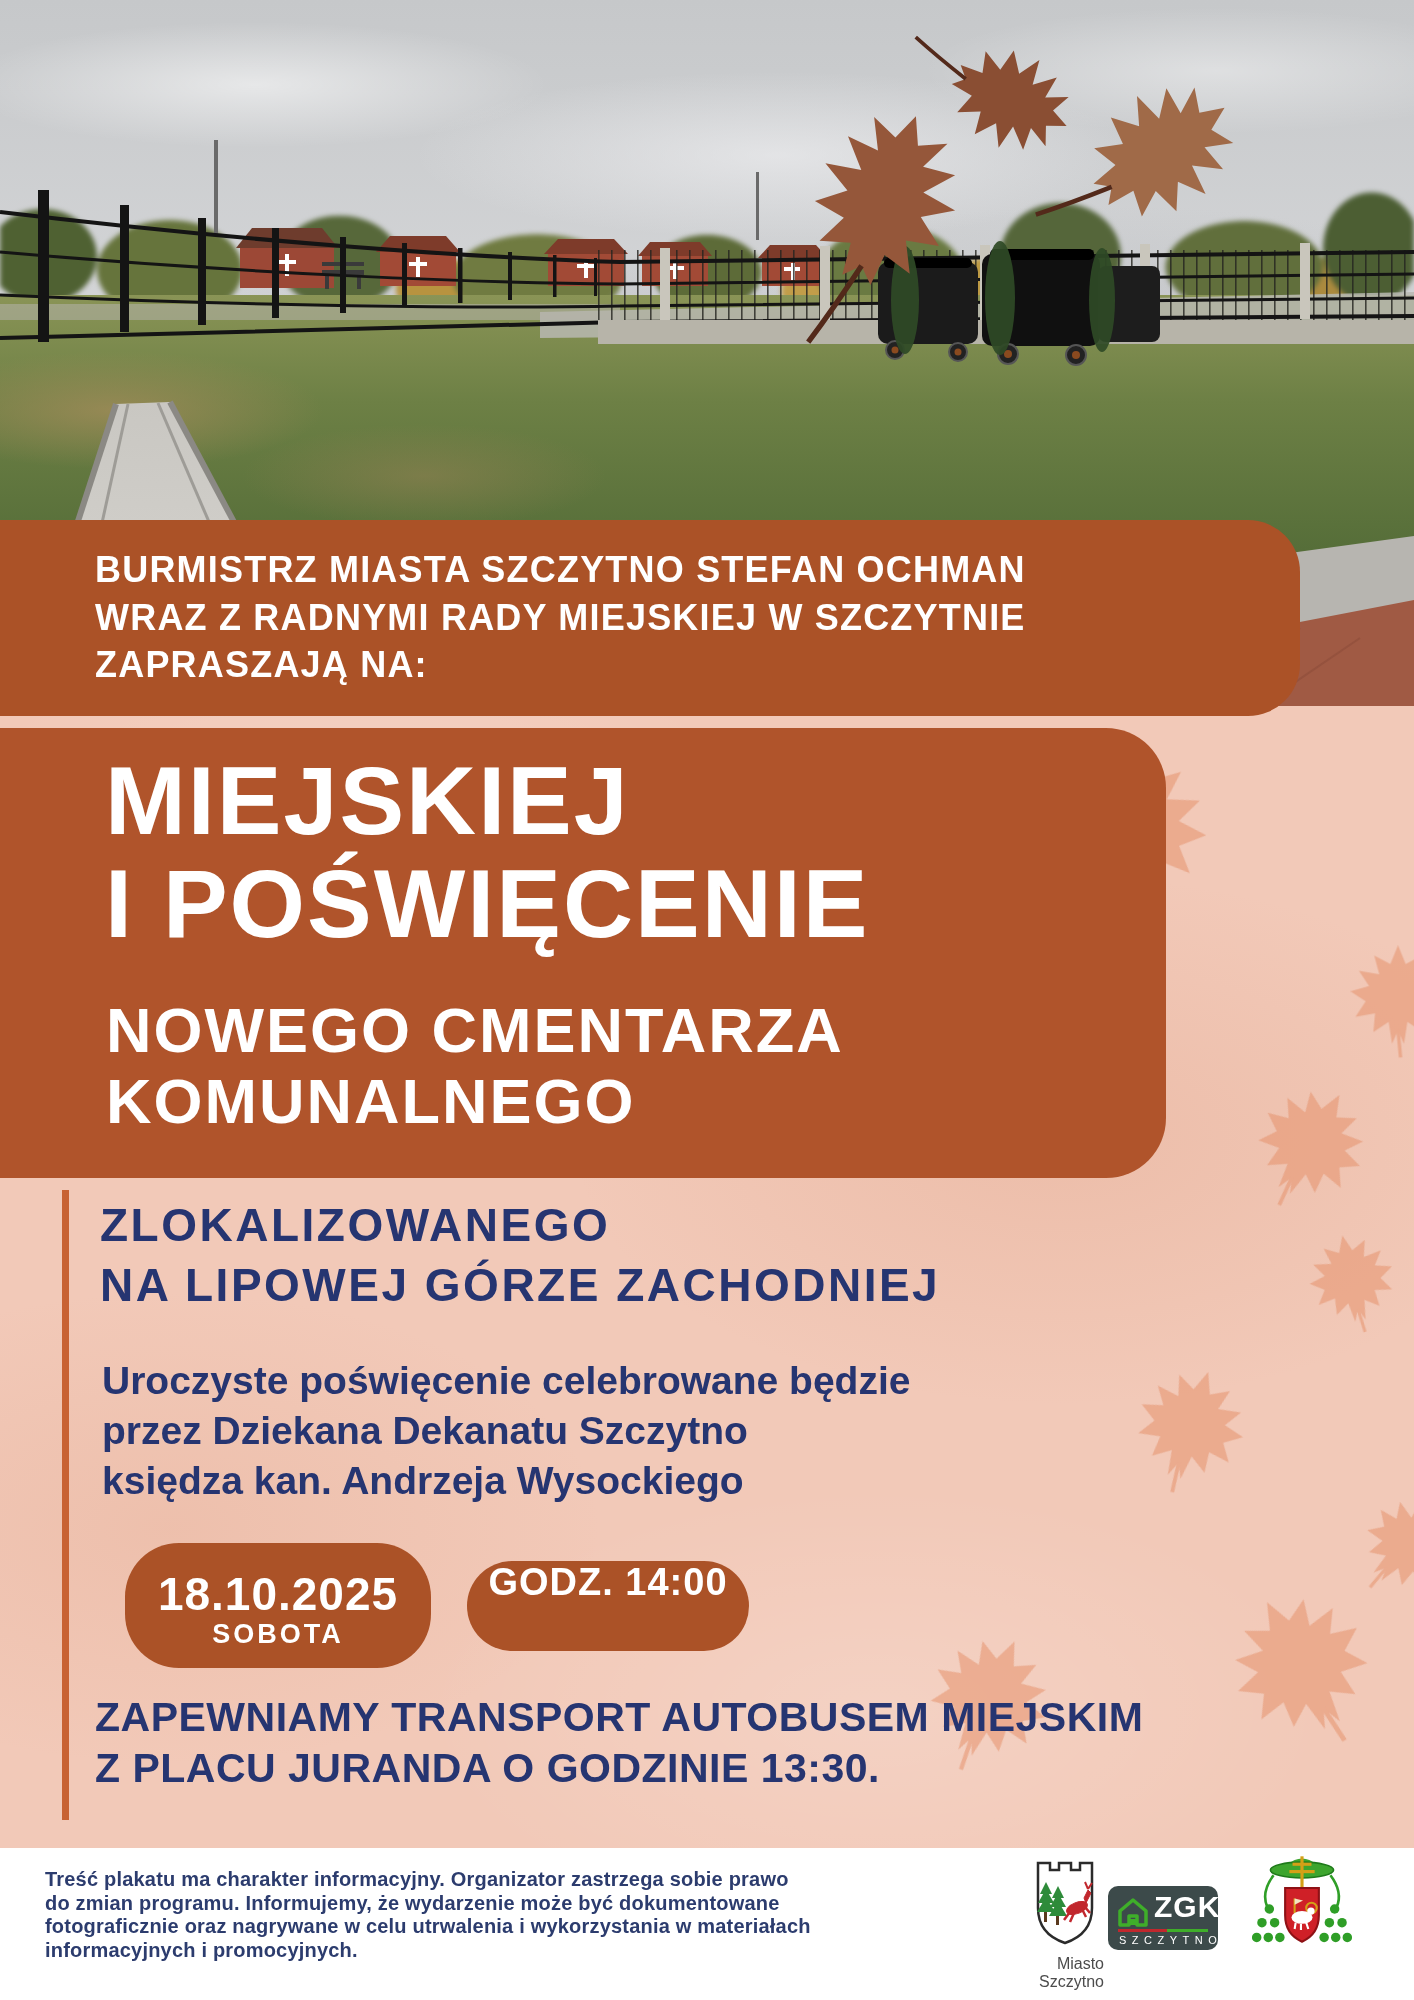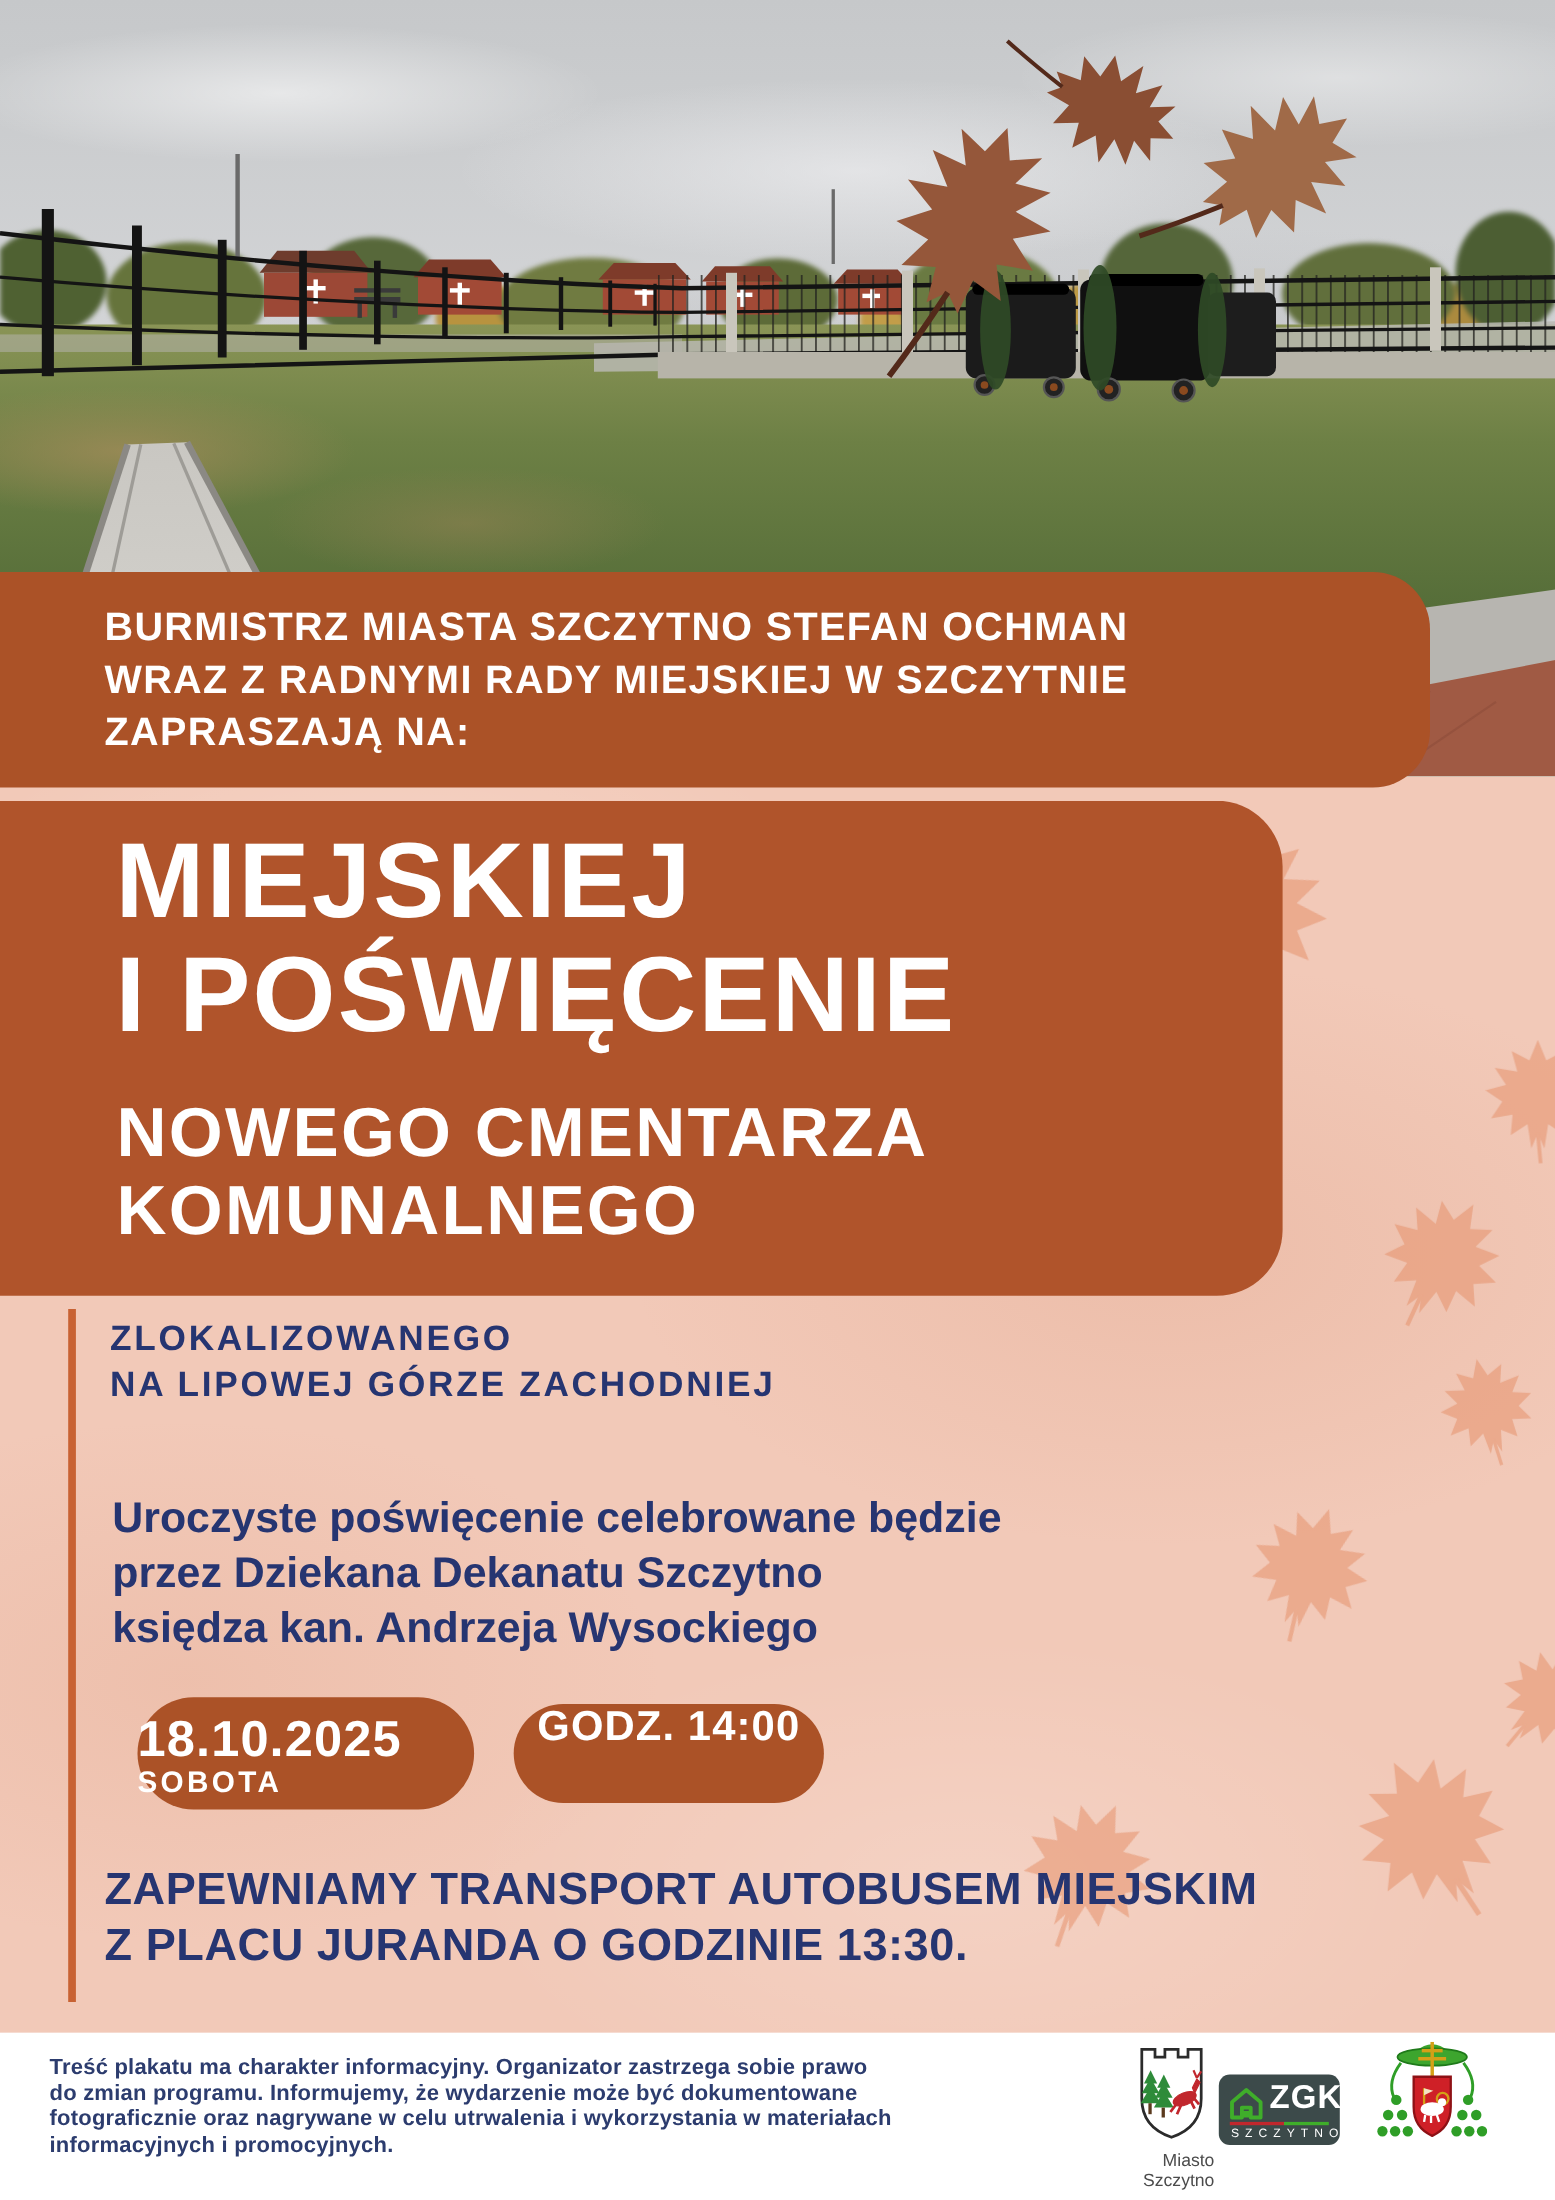--- a/index.html
+++ b/index.html
@@ -62,30 +62,30 @@
   .title-block h1{position:absolute;left:165px;top:22px;margin:0;color:#fff;
     font-size:97px;line-height:1.06;letter-spacing:2px;white-space:pre-line;}
   .title-block h2{position:absolute;left:165px;top:266px;margin:1px;color:#fff;
     font-size:63px;line-height:1.12;letter-spacing:2px;white-space:pre-line;}
 
   .accent-line{position:absolute;left:62px;top:1190px;width:7px;height:630px;
     background:var(--line_orange,#c86233);}
 
   
   .location{position:absolute;left:100px;top:1196px;margin:0;color:var(--navy,#263571);
-    font-size:32px;line-height:1.3;letter-spacing:2.5px;font-weight:bold;white-space:pre-line;}
+    font-size:46px;line-height:1.3;letter-spacing:2.5px;font-weight:bold;white-space:pre-line;}
   .celebrant{position:absolute;left:98px;top:1352px;margin:4px;color:var(--navy,#263571);
     font-size:39px;line-height:1.28;font-weight:bold;white-space:pre-line;}
   .transport{position:absolute;left:95px;top:1692px;margin:0;color:var(--navy,#263571);
     font-size:41px;line-height:1.25;letter-spacing:.5px;font-weight:bold;white-space:pre-line;}
 
   
   .pills{position:absolute;left:125px;top:1543px;display:flex;gap:36px;align-items:center;}
   .pill{background:var(--accent_orange,#ab5227);color:#fff;font-weight:bold;}
-  .pill-date{width:306px;height:102px;border-radius:54px;padding-top:13px;}
+  .pill-date{width:306px;height:125px;border-radius:54px;text-align:center;padding-top:27px;}
   .pill-date-main{font-size:46px;line-height:1.05;letter-spacing:1px;}
   .pill-date-sub{font-size:27px;letter-spacing:3px;margin-top:1px;}
   .pill-time{width:282px;height:90px;border-radius:48px;display:flex;
     justify-content:center;font-size:38px;letter-spacing:1px;}
 
   
   .footer{position:absolute;left:0;top:1848px;width:1414px;height:152px;background:#fff;}
   .disclaimer{position:absolute;left:45px;top:20px;margin:0;color:#2c3c6e;font-weight:bold;
     font-size:20px;line-height:1.18;letter-spacing:.2px;white-space:pre-line;}
   .logo-city{position:absolute;left:988px;top:8px;width:116px;text-align:right;}

